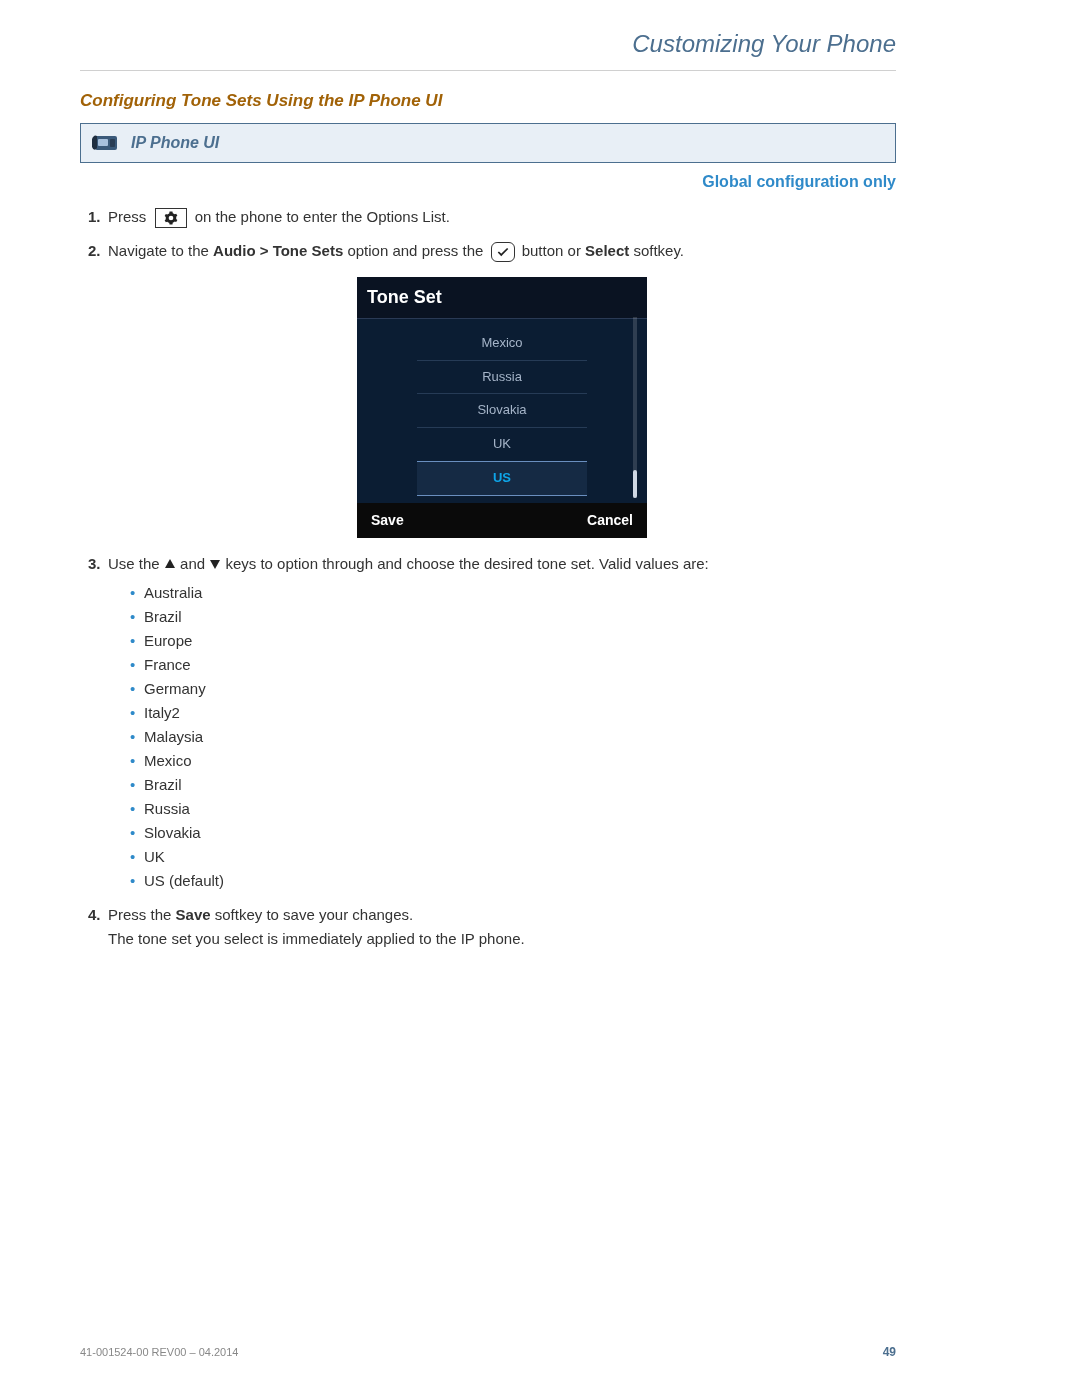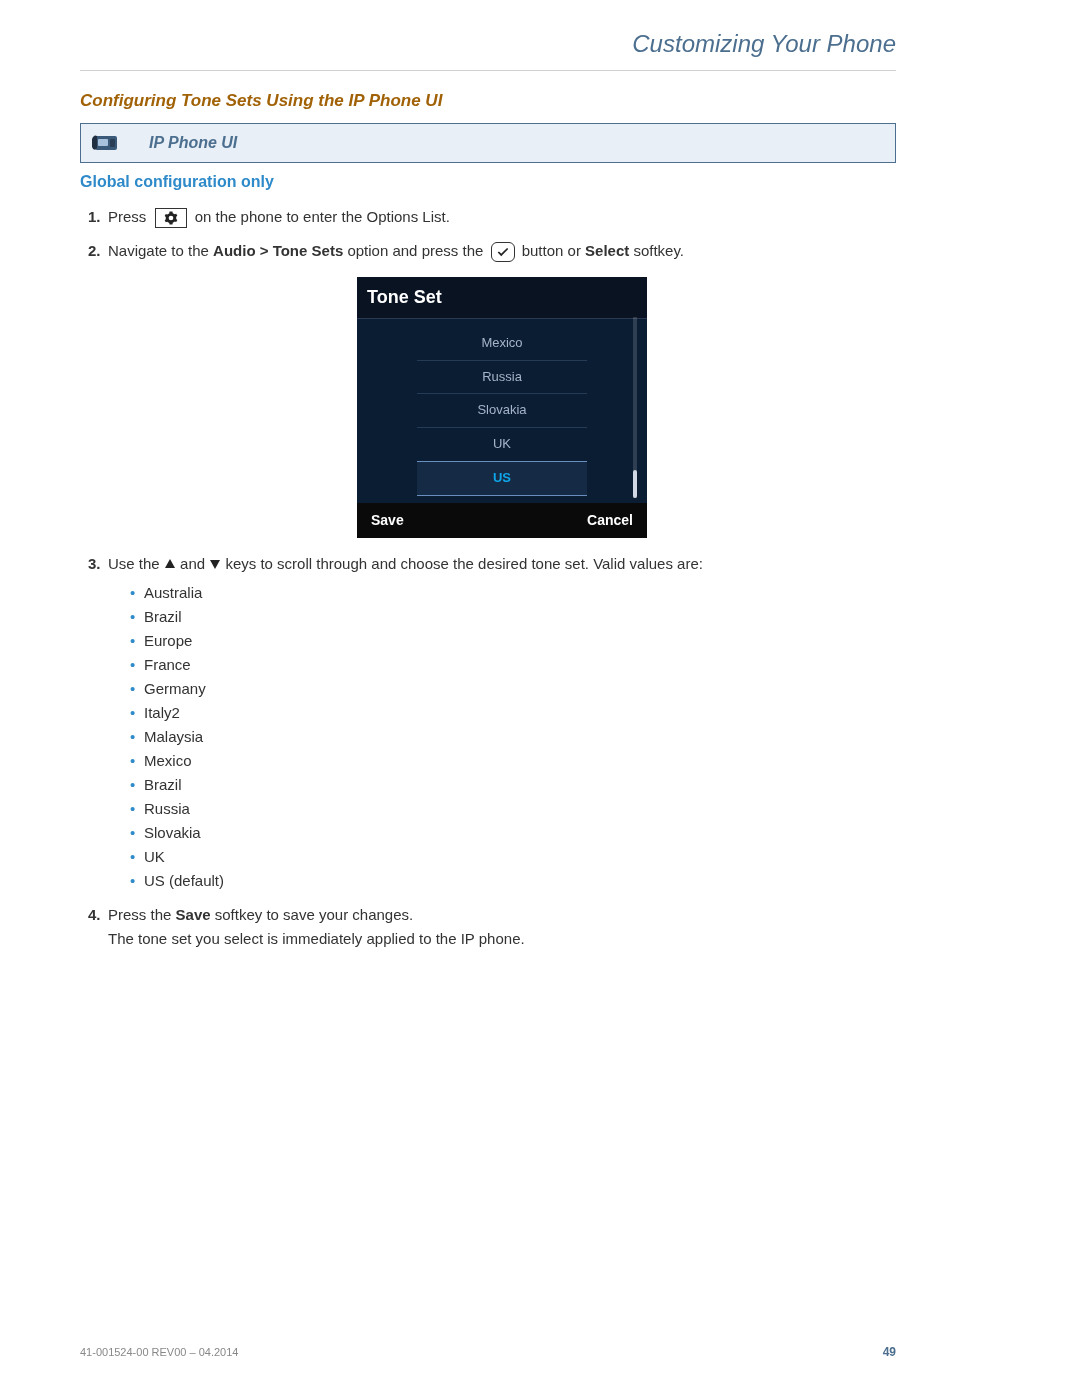--- a/index.html
+++ b/index.html
@@ -35,35 +35,36 @@
     color: #a16207;
     font-size: 17px;
     margin: 10px 0 12px 0;
   }
   .ip-box {
     border: 1px solid #4c6f8f;
     background: #e8eff6;
     padding: 6px 10px;
     display: flex;
     align-items: center;
-    gap: 28px;
+    gap: 10px;
     margin-bottom: 10px;
   }
   .ip-box .label {
     font-style: italic;
     font-weight: 700;
     color: #4c6f8f;
     font-size: 16px;
   }
   .phone-icon svg { display: block; }
   .global-conf {
     color: #2f8ac9;
     font-weight: 700;
     font-size: 16px;
     margin: 6px 0 14px 0;
+    text-align: right;
   }
   ol.steps {
     list-style: none;
     padding: 0;
     margin: 0 0 0 8px;
     font-size: 15px;
     color: #333;
   }
   ol.steps > li {
     margin-bottom: 10px;
@@ -267,21 +268,21 @@
     <li>
       <span class="num">3.</span>
       <span>Use the </span><span class="inline-arrow">
         <svg width="12" height="12" viewBox="0 0 12 12">
           <path fill="#222" d="M6 1l5 9H1z"></path>
         </svg>
       </span><span> and </span><span class="inline-arrow">
         <svg width="12" height="12" viewBox="0 0 12 12">
           <path fill="#222" d="M6 11L1 2h10z"></path>
         </svg>
-      </span><span> keys to scroll through and choose the desired tone set. Valid values are:</span>
+      </span><span> keys to option through and choose the desired tone set. Valid values are:</span>
       <ul class="valid" id="valid-list">
           <li>Australia</li>
           <li>Brazil</li>
           <li>Europe</li>
           <li>France</li>
           <li>Germany</li>
           <li>Italy2</li>
           <li>Malaysia</li>
           <li>Mexico</li>
           <li>Brazil</li>

